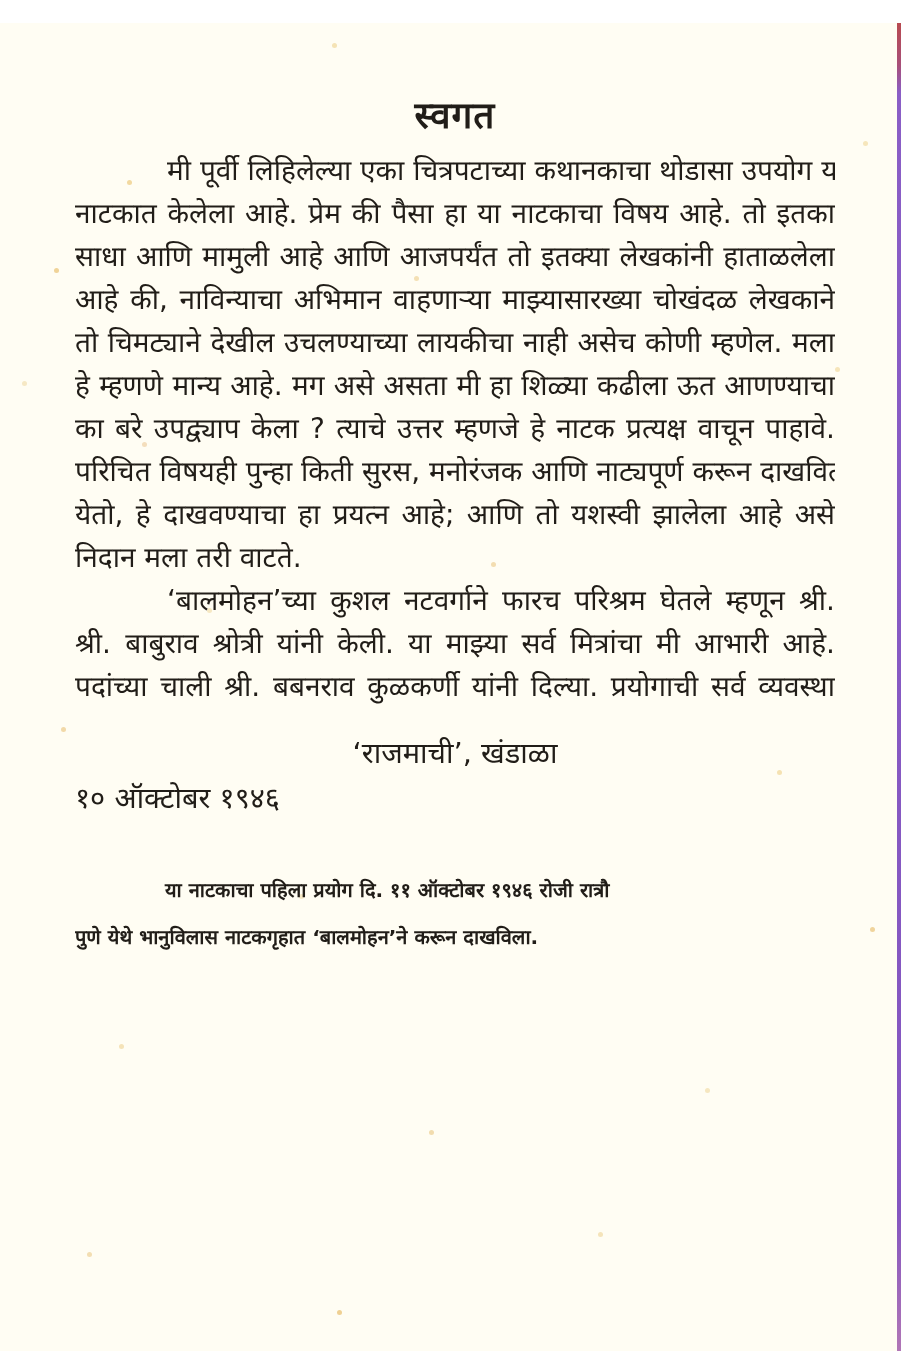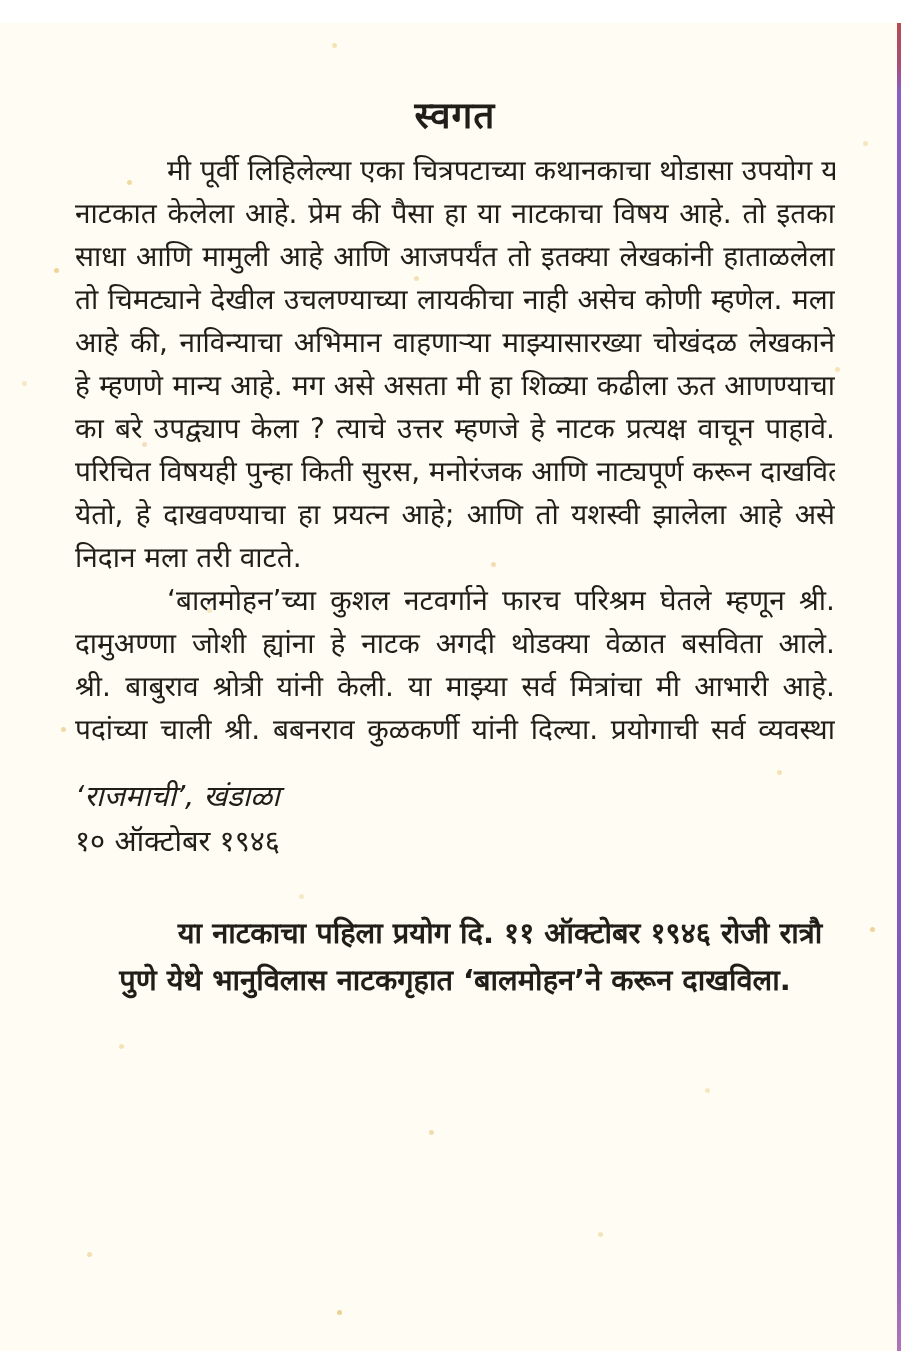--- a/index.html
+++ b/index.html
@@ -90,70 +90,68 @@
   .para .line.no-just {
     text-align-last: left;
     text-align: center;
   }
   .signature {
     margin-top: 26px;
     font-size: 29px;
   }
   .signature-row {
     display: flex;
-    justify-content: space-between;
+    justify-content: center;
     align-items: baseline;
     line-height: 38px;
-    font-style: italic;
   }
   .signature-date {
     line-height: 38px;
     margin-top: 7px;
   }
   .footnote {
     margin-top: 50px;
     font-weight: bold;
   }
   .footnote .line {
-    font-size: 29px;
+    font-size: 20px;
     line-height: 47px;
     height: 47px;
-    text-align: center;
+    text-align: left;
     overflow: hidden;
     white-space: nowrap;
   }
   .footnote .line.indent { text-indent: 90px; }
 </style>
 </head>
 <body>
 
 <div class="page">
 
   <div class="speckles"></div>
 
   <div class="content">
 
     <div class="title">स्वगत</div>
 
     <div class="para">
       <div class="line indent">मी पूर्वी लिहिलेल्या एका चित्रपटाच्या कथानकाचा थोडासा उपयोग या</div>
       <div class="line">नाटकात केलेला आहे. प्रेम की पैसा हा या नाटकाचा विषय आहे. तो इतका</div>
       <div class="line">साधा आणि मामुली आहे आणि आजपर्यंत तो इतक्या लेखकांनी हाताळलेला</div>
+      <div class="line">आहे की, नाविन्याचा अभिमान वाहणाऱ्या माझ्यासारख्या चोखंदळ लेखकाने</div>
       <div class="line">तो चिमट्याने देखील उचलण्याच्या लायकीचा नाही असेच कोणी म्हणेल. मला</div>
-      <div class="line">आहे की, नाविन्याचा अभिमान वाहणाऱ्या माझ्यासारख्या चोखंदळ लेखकाने</div>
       <div class="line">हे म्हणणे मान्य आहे. मग असे असता मी हा शिळ्या कढीला ऊत आणण्याचा</div>
       <div class="line">का बरे उपद्व्याप केला ? त्याचे उत्तर म्हणजे हे नाटक प्रत्यक्ष वाचून पाहावे.</div>
       <div class="line">परिचित विषयही पुन्हा किती सुरस, मनोरंजक आणि नाट्यपूर्ण करून दाखविता</div>
       <div class="line">येतो, हे दाखवण्याचा हा प्रयत्न आहे; आणि तो यशस्वी झालेला आहे असे</div>
       <div class="line no-just">निदान मला तरी वाटते.</div>
     </div>
 
     <div class="para">
       <div class="line indent">‘बालमोहन’च्या कुशल नटवर्गाने फारच परिश्रम घेतले म्हणून श्री.</div>
-      <div class="line">दामुअण्णा जोशी ह्यांना हे नाटक अगदी थोडक्या वेळात बसविता आले.</div>
       <div class="line">श्री. बाबुराव श्रोत्री यांनी केली. या माझ्या सर्व मित्रांचा मी आभारी आहे.</div>
       <div class="line">पदांच्या चाली श्री. बबनराव कुळकर्णी यांनी दिल्या. प्रयोगाची सर्व व्यवस्था</div>
     </div>
 
     <div class="signature">
       <div class="signature-row">
         <span>‘राजमाची’, खंडाळा</span>
       </div>
       <div class="signature-date">१० ऑक्टोबर १९४६</div>
     </div>

